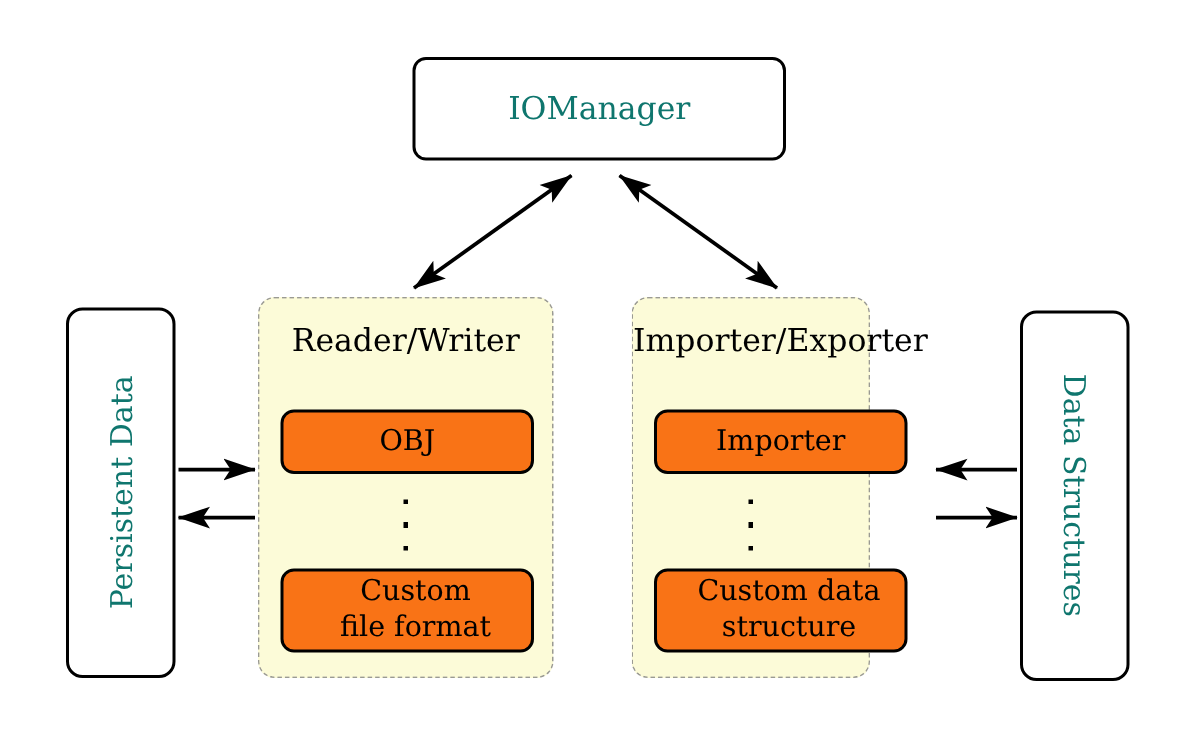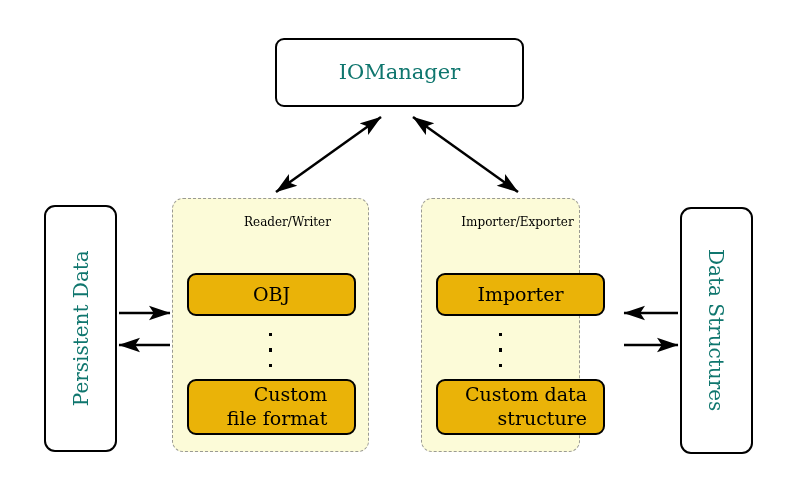--- a/index.html
+++ b/index.html
@@ -66,37 +66,36 @@
   }
   #panel-readerwriter { left: 172px; top: 198px; width: 197px; height: 254px; }
   #panel-importerexporter { left: 421px; top: 198px; width: 159px; height: 254px; }
 
   .group-title {
     position: absolute;
     top: 16px;
     left: 0;
     width: 100%;
     text-align: center;
-    font-size: 12px;
+    font-size: 21px;
     color: #000000;
     white-space: nowrap;
-    margin-left: 17px;
   }
 
   
   .item-box {
     position: absolute;
     box-sizing: border-box;
     border: 2.6px solid #000000;
     border-radius: 9px;
-    background: #eab308;
+    background: #f97316;
     display: flex;
     align-items: center;
     justify-content: center;
-    text-align: right;
+    text-align: center;
     font-size: 19px;
     color: #000000;
     line-height: 1.26;
     left: 14px;
     width: 169px;
   }
   .item-box.first { top: 74px; height: 43px; }
   .item-box.last  { top: 180px; height: 56px; padding-left: 11px; }
 
   

